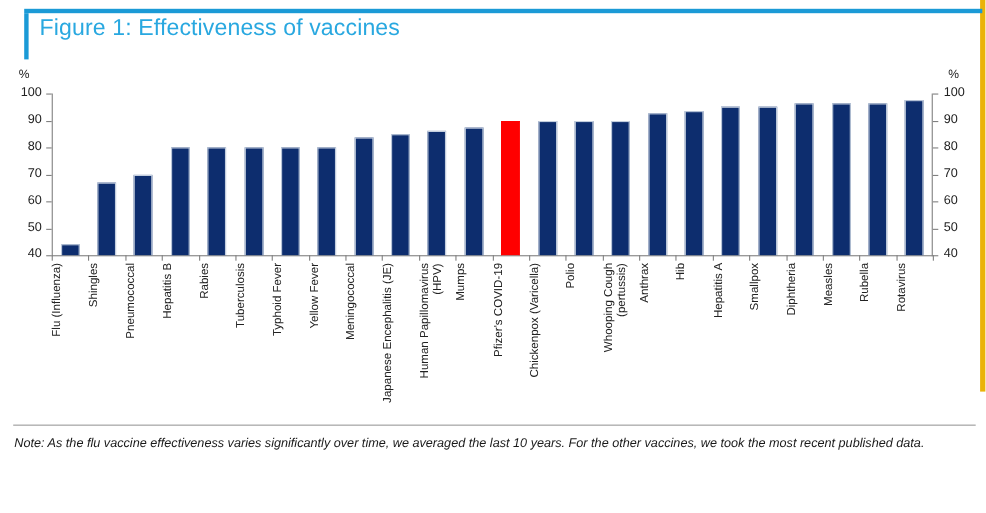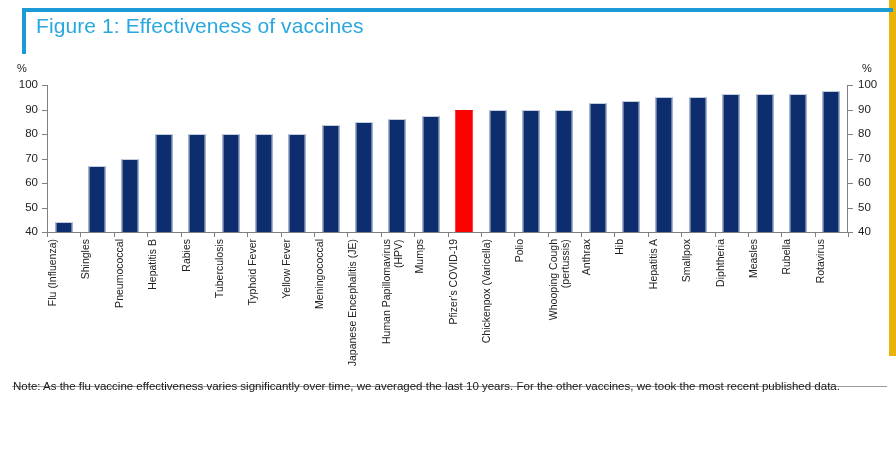--- a/index.html
+++ b/index.html
@@ -11,21 +11,21 @@
     height: 466px;
     background: #ffffff;
     font-family: "Liberation Sans", sans-serif;
     overflow: hidden;
   }
   #figure-root {
     position: relative;
     width: 896px;
     height: 356px;
     box-sizing: border-box;
-    border-right: 7px solid #eab308;
+    border-right: 5px solid #eab308;
     background: #ffffff;
   }
   
   .top-rule {
     position: absolute;
     left: 22px;
     top: 8px;
     width: 871px;
     height: 4px;
     background: #1b9ad6;
@@ -160,23 +160,24 @@
     position: absolute;
     left: 12px;
     top: 386px;
     width: 875px;
     height: 1px;
     background: #9a9a9a;
   }
   .note {
     position: absolute;
     left: 13px;
-    top: 379px;
+    top: 396px;
     width: 866px;
     font-size: 11.5px;
+    font-style: italic;
     color: #1a1a1a;
     line-height: 1.35;
   }
   .source {
     position: absolute;
     left: 13px;
     top: 428px;
     font-size: 11.5px;
     font-style: italic;
     color: #1a1a1a;

